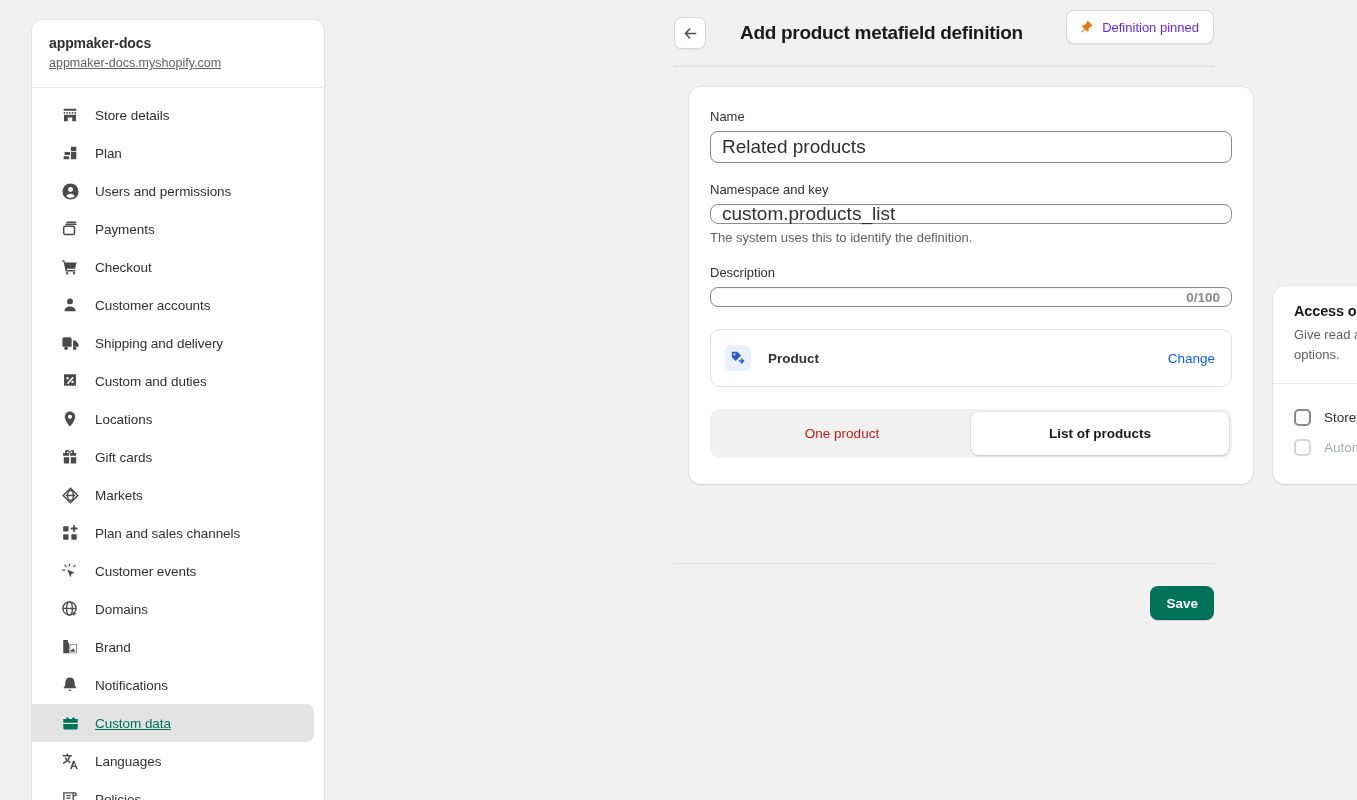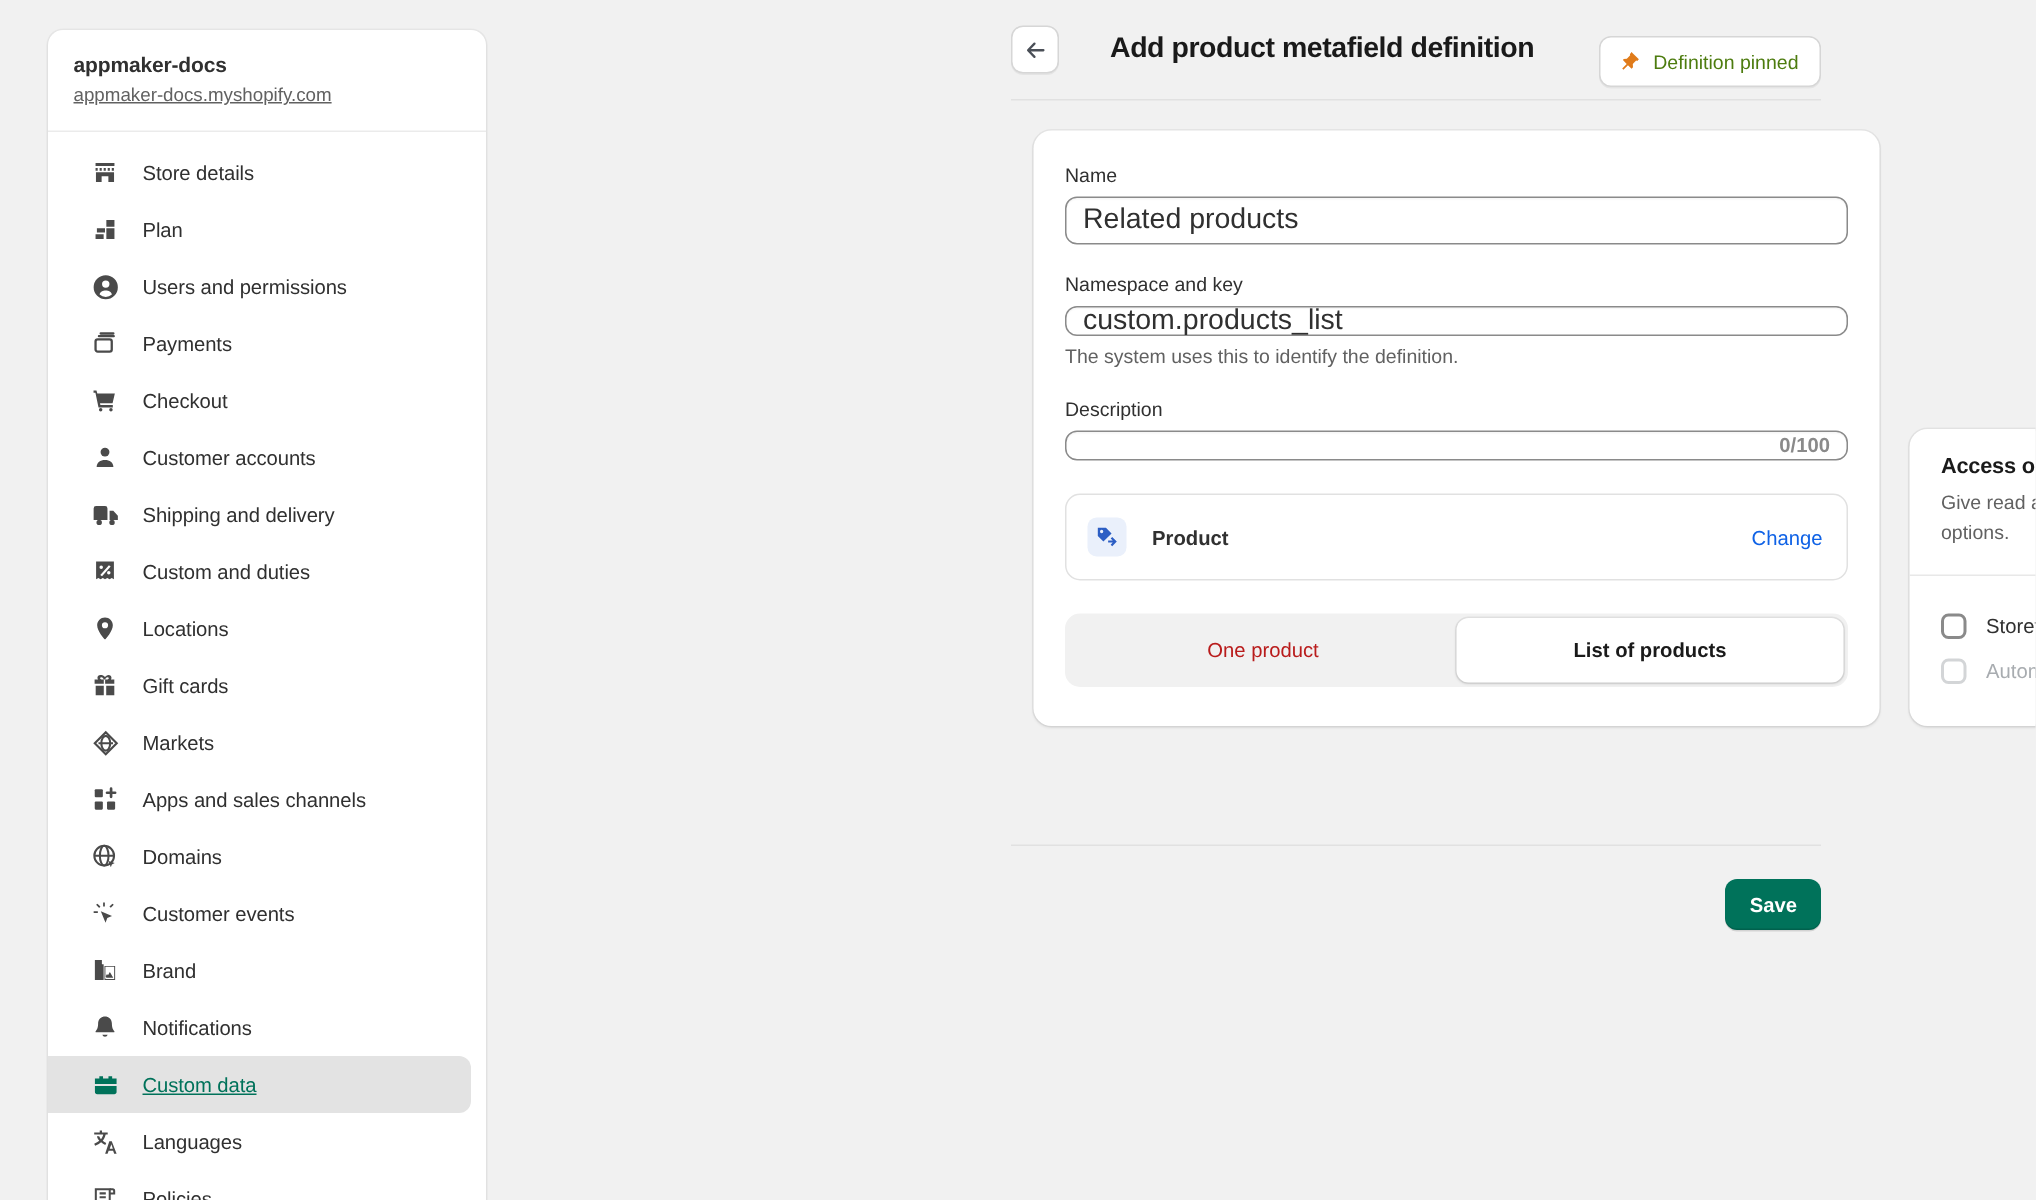--- a/index.html
+++ b/index.html
@@ -81,26 +81,26 @@
     background: #fff; border: 1px solid #d6d6d6;
     box-shadow: 0 1px 0 rgba(0,0,0,0.05);
     display: flex; align-items: center; justify-content: center;
     cursor: pointer; flex: 0 0 32px;
   }
   .page-title {
     font-size: 19px; font-weight: 700; color: #1a1a1a;
     margin-left: 34px; letter-spacing: -0.3px;
   }
   .pin-btn {
-    position: absolute; right: 0; top: 24px;
+    position: absolute; right: 0; top: 10px;
     display: flex; align-items: center; gap: 8px;
     height: 34px; padding: 0 14px 0 12px;
     background: #fff; border: 1px solid #d6d6d6; border-radius: 8px;
     box-shadow: 0 1px 0 rgba(0,0,0,0.05);
-    font-size: 13px; color: #4d7c0f; font-weight: 500;
+    font-size: 13px; color: #6d28d9; font-weight: 500;
     cursor: pointer; white-space: nowrap;
   }
   .hr-top {
     position: absolute; left: 350px; right: 143px; top: 66px;
     height: 1px; background: #e1e1e1;
   }
 
   .content {
     display: flex; gap: 20px;
     margin: 35px 143px 0 350px;
@@ -325,42 +325,42 @@
 
       <div class="nav-item">
         <span class="ico">
             <svg width="18" height="18" viewBox="0 0 20 20" fill="currentColor">
               <rect x="2.4" y="2.4" width="6" height="6" rx="0.8"></rect>
               <rect x="2.4" y="11.5" width="6" height="6" rx="0.8"></rect>
               <rect x="11.5" y="11.5" width="6" height="6" rx="0.8"></rect>
               <path d="M14.5 2v6M11.5 5h6" stroke="currentColor" stroke-width="2" stroke-linecap="round"></path>
             </svg>
           </span>
-        <span class="lbl">Apps and sales channels</span>
+        <span class="lbl">Plan and sales channels</span>
+      </div>
+
+      <div class="nav-item">
+        <span class="ico">
+            <svg width="18" height="18" viewBox="0 0 20 20" fill="currentColor">
+              <path d="M8.6 1.8h1.3v3.1H8.6V1.8zM3.4 3.6l1-.9 2.2 2.2-.9 1L3.4 3.6zm9.9 1.3L15.5 2.7l1 .9-2.2 2.2-1-.9zM1.6 8.4h3.1v1.3H1.6V8.4zm5.3 0l8.3 3.5-3.5 1.4-1.3 3.6L6.9 8.4z"></path>
+            </svg>
+          </span>
+        <span class="lbl">Customer events</span>
       </div>
 
       <div class="nav-item">
         <span class="ico">
             <svg width="18" height="18" viewBox="0 0 20 20" fill="none" stroke="currentColor" stroke-width="1.5">
               <circle cx="9.4" cy="9.4" r="7.3"></circle>
               <ellipse cx="9.4" cy="9.4" rx="3.2" ry="7.3"></ellipse>
               <path d="M2.2 9.4h14.4"></path>
               <path d="M12.6 13.4l4.6 1.5-2.1 1.1-.8 2-1.7-4.6z" fill="currentColor" stroke="none"></path>
             </svg>
           </span>
         <span class="lbl">Domains</span>
-      </div>
-
-      <div class="nav-item">
-        <span class="ico">
-            <svg width="18" height="18" viewBox="0 0 20 20" fill="currentColor">
-              <path d="M8.6 1.8h1.3v3.1H8.6V1.8zM3.4 3.6l1-.9 2.2 2.2-.9 1L3.4 3.6zm9.9 1.3L15.5 2.7l1 .9-2.2 2.2-1-.9zM1.6 8.4h3.1v1.3H1.6V8.4zm5.3 0l8.3 3.5-3.5 1.4-1.3 3.6L6.9 8.4z"></path>
-            </svg>
-          </span>
-        <span class="lbl">Customer events</span>
       </div>
 
       <div class="nav-item">
         <span class="ico">
             <svg width="18" height="18" viewBox="0 0 20 20" fill="currentColor">
               <path d="M2.5 2.2h5.2v3.2H9V17H2.5V2.2z"></path>
               <path d="M9.6 6.6h7.9V17H9.6V6.6zm1.5 8.8h4.9l-2.4-4.3-1.4 2.4-.7-1-1.2 2.1-.1.8z" fill="currentColor"></path>
               <path d="M10.3 7.3h6.5v9h-6.5v-9z" fill="#fff"></path>
               <path d="M11.1 15.4h5l-2.5-4.3-1.4 2.4-.7-1-1.1 2z"></path>
             </svg>

